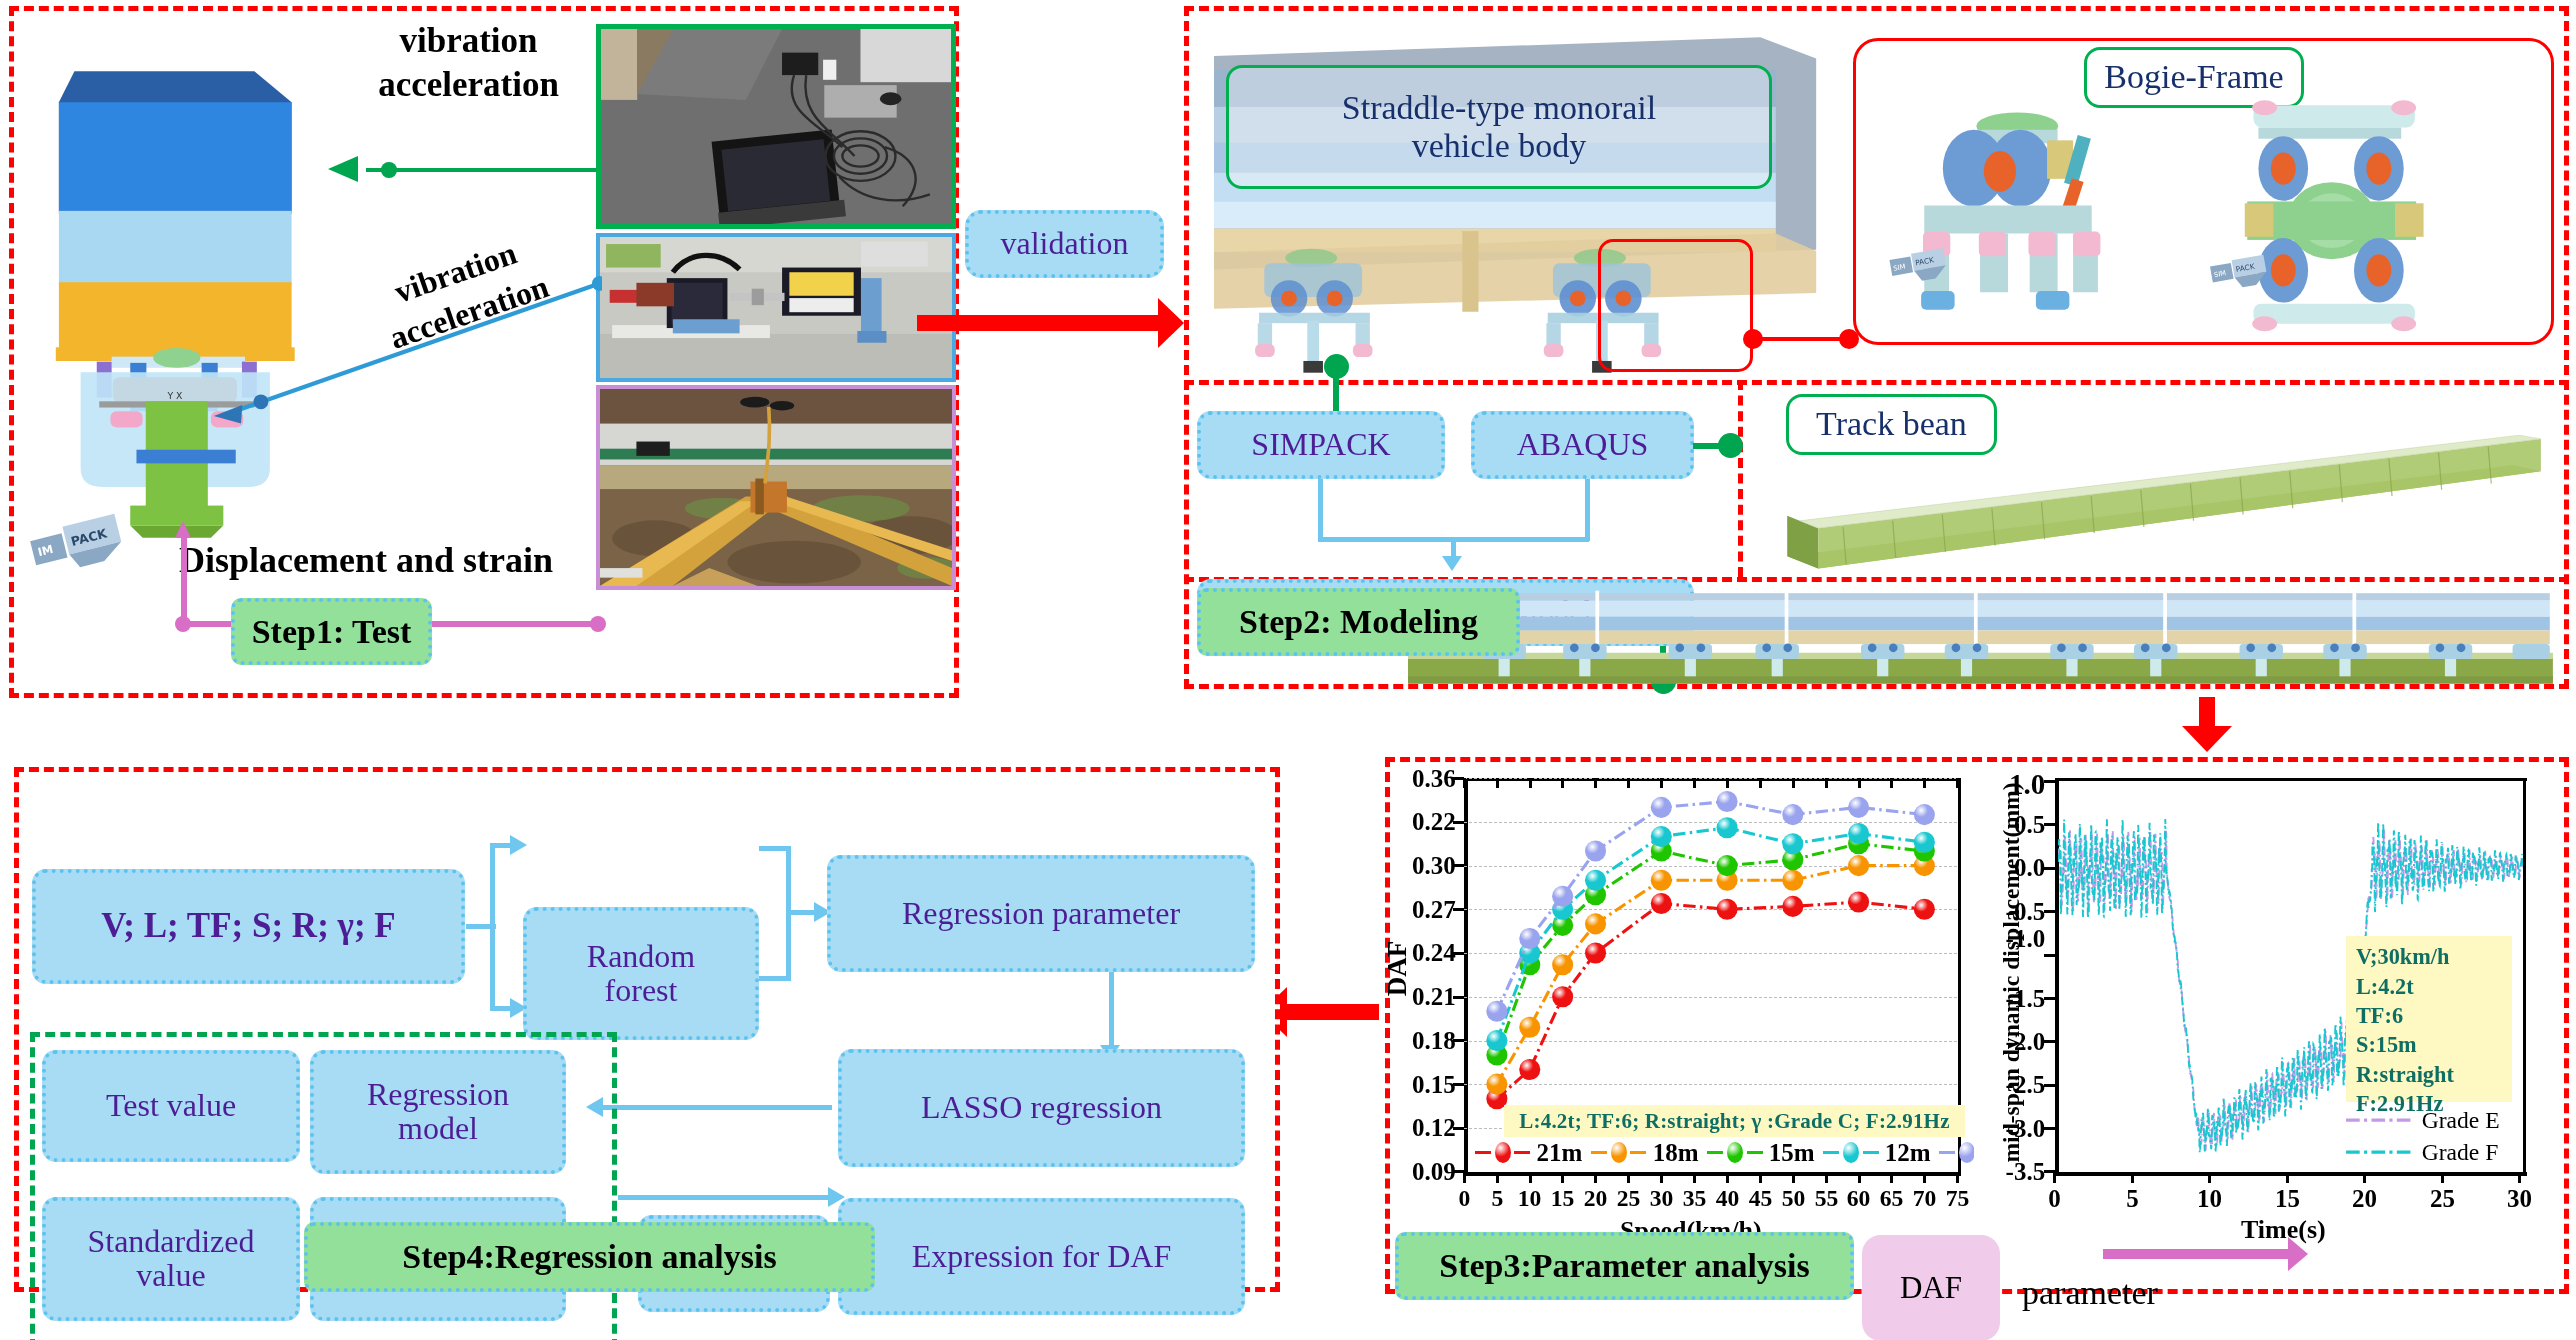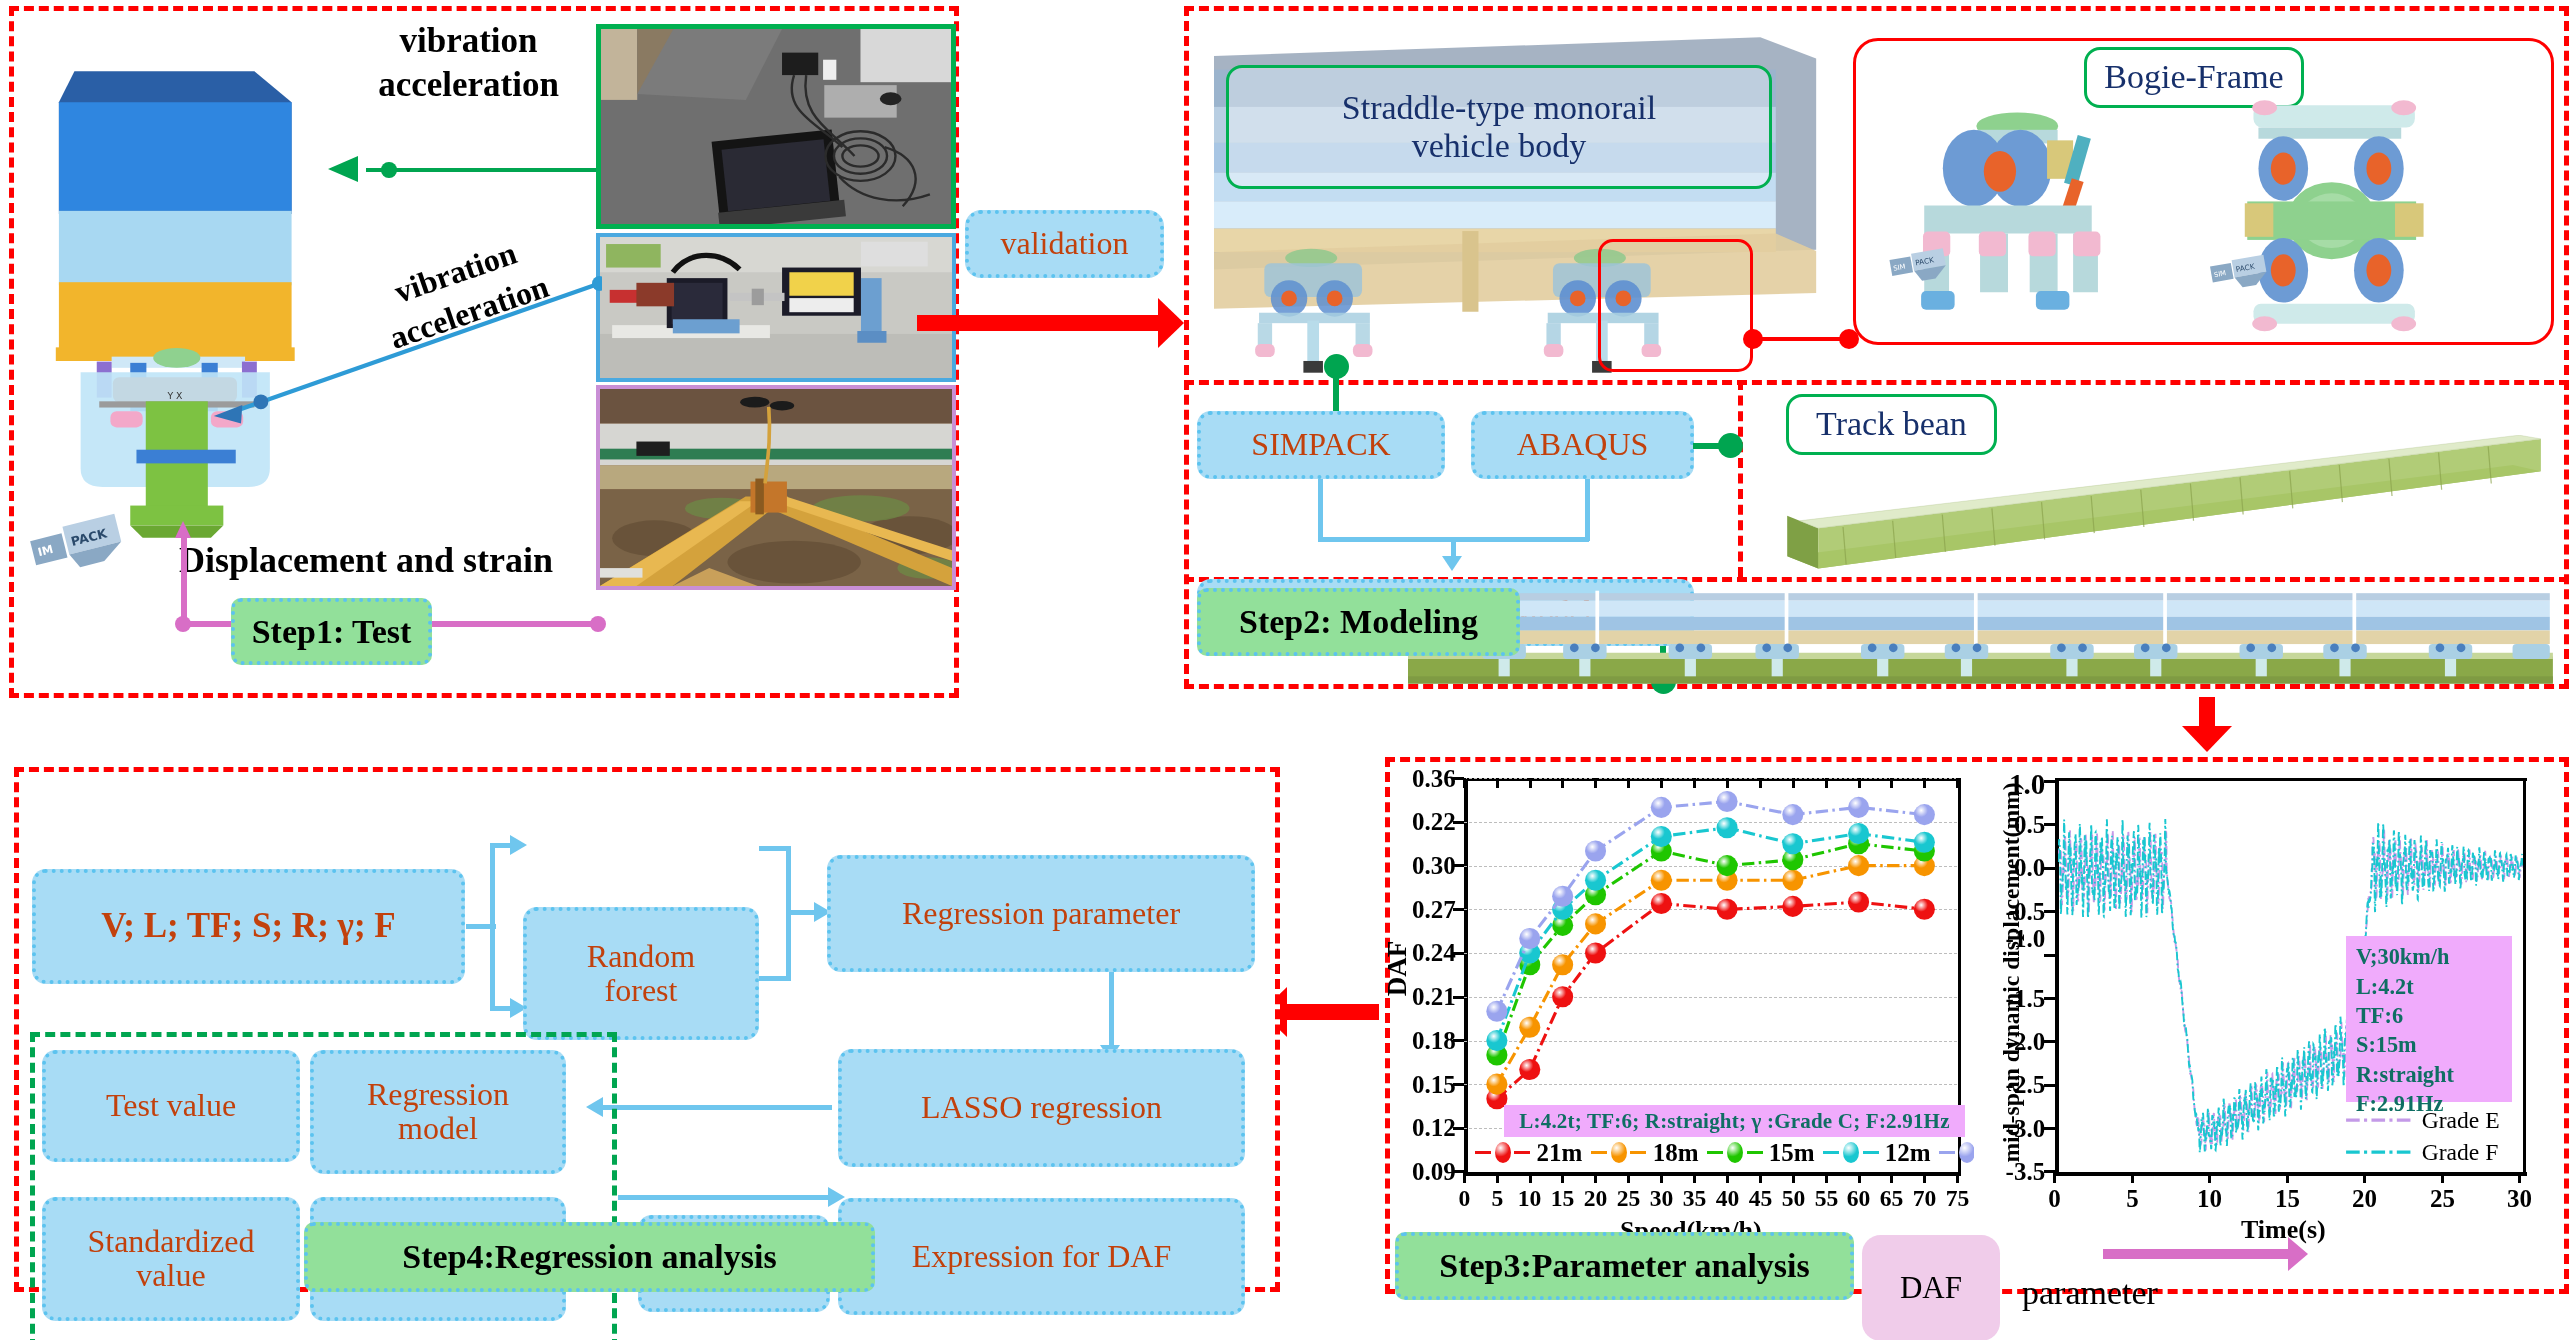--- a/index.html
+++ b/index.html
@@ -19,21 +19,21 @@
   }
 
   
   .bluebox {
     position: absolute;
     background: #a8dcf5;
     border: 4.3px dotted #5cc3ef;
     border-radius: 13.7px;
     display: flex; align-items: center; justify-content: center;
     text-align: center;
-    color: #c2410c;
+    color: #4c1d95;
     line-height: 1.05;
     font-weight: 400;
   }
   .greenlabel {
     position: absolute;
     background: #92e09a;
     border: 4.3px dotted #5cc3ef;
     border-radius: 10px;
     display: flex; align-items: center; justify-content: center;
     font-weight: bold; color: #000; text-align: center;
@@ -120,21 +120,21 @@
   .dot-red { position:absolute; background:#ff0000; border-radius:50%; }
   .dot-magenta { position:absolute; background:#d86ec6; border-radius:50%; }
 
   
   .chartbox { position:absolute; background:#fff; }
   .axis-line { position:absolute; background:#000; }
   .tick { position:absolute; background:#000; }
   .gridline { position:absolute; border-top: 1.2px dashed #bdbdbd; }
   .ticklabel { position:absolute; font-weight:bold; color:#000; text-align:center; }
   .axistitle { position:absolute; font-weight:bold; color:#000; }
-  .paramlegend { position:absolute; background:#f0abfc; color:#0f6e63; font-weight:bold; }
+  .paramlegend { position:absolute; background:#fef9c3; color:#0f6e63; font-weight:bold; }
   .legend-row { position:absolute; display:flex; align-items:center; }
   .legend-dash { width:16px; height:3.7px; }
   .legend-oval { width:16px; height:21px; border-radius:50%; margin:0 3.7px; }
   .legend-txt { font-weight:bold; color:#000; margin-right:8.7px; }
   svg { display:block; }
 </style>
 </head>
 <body>
 
 <div id="root">

